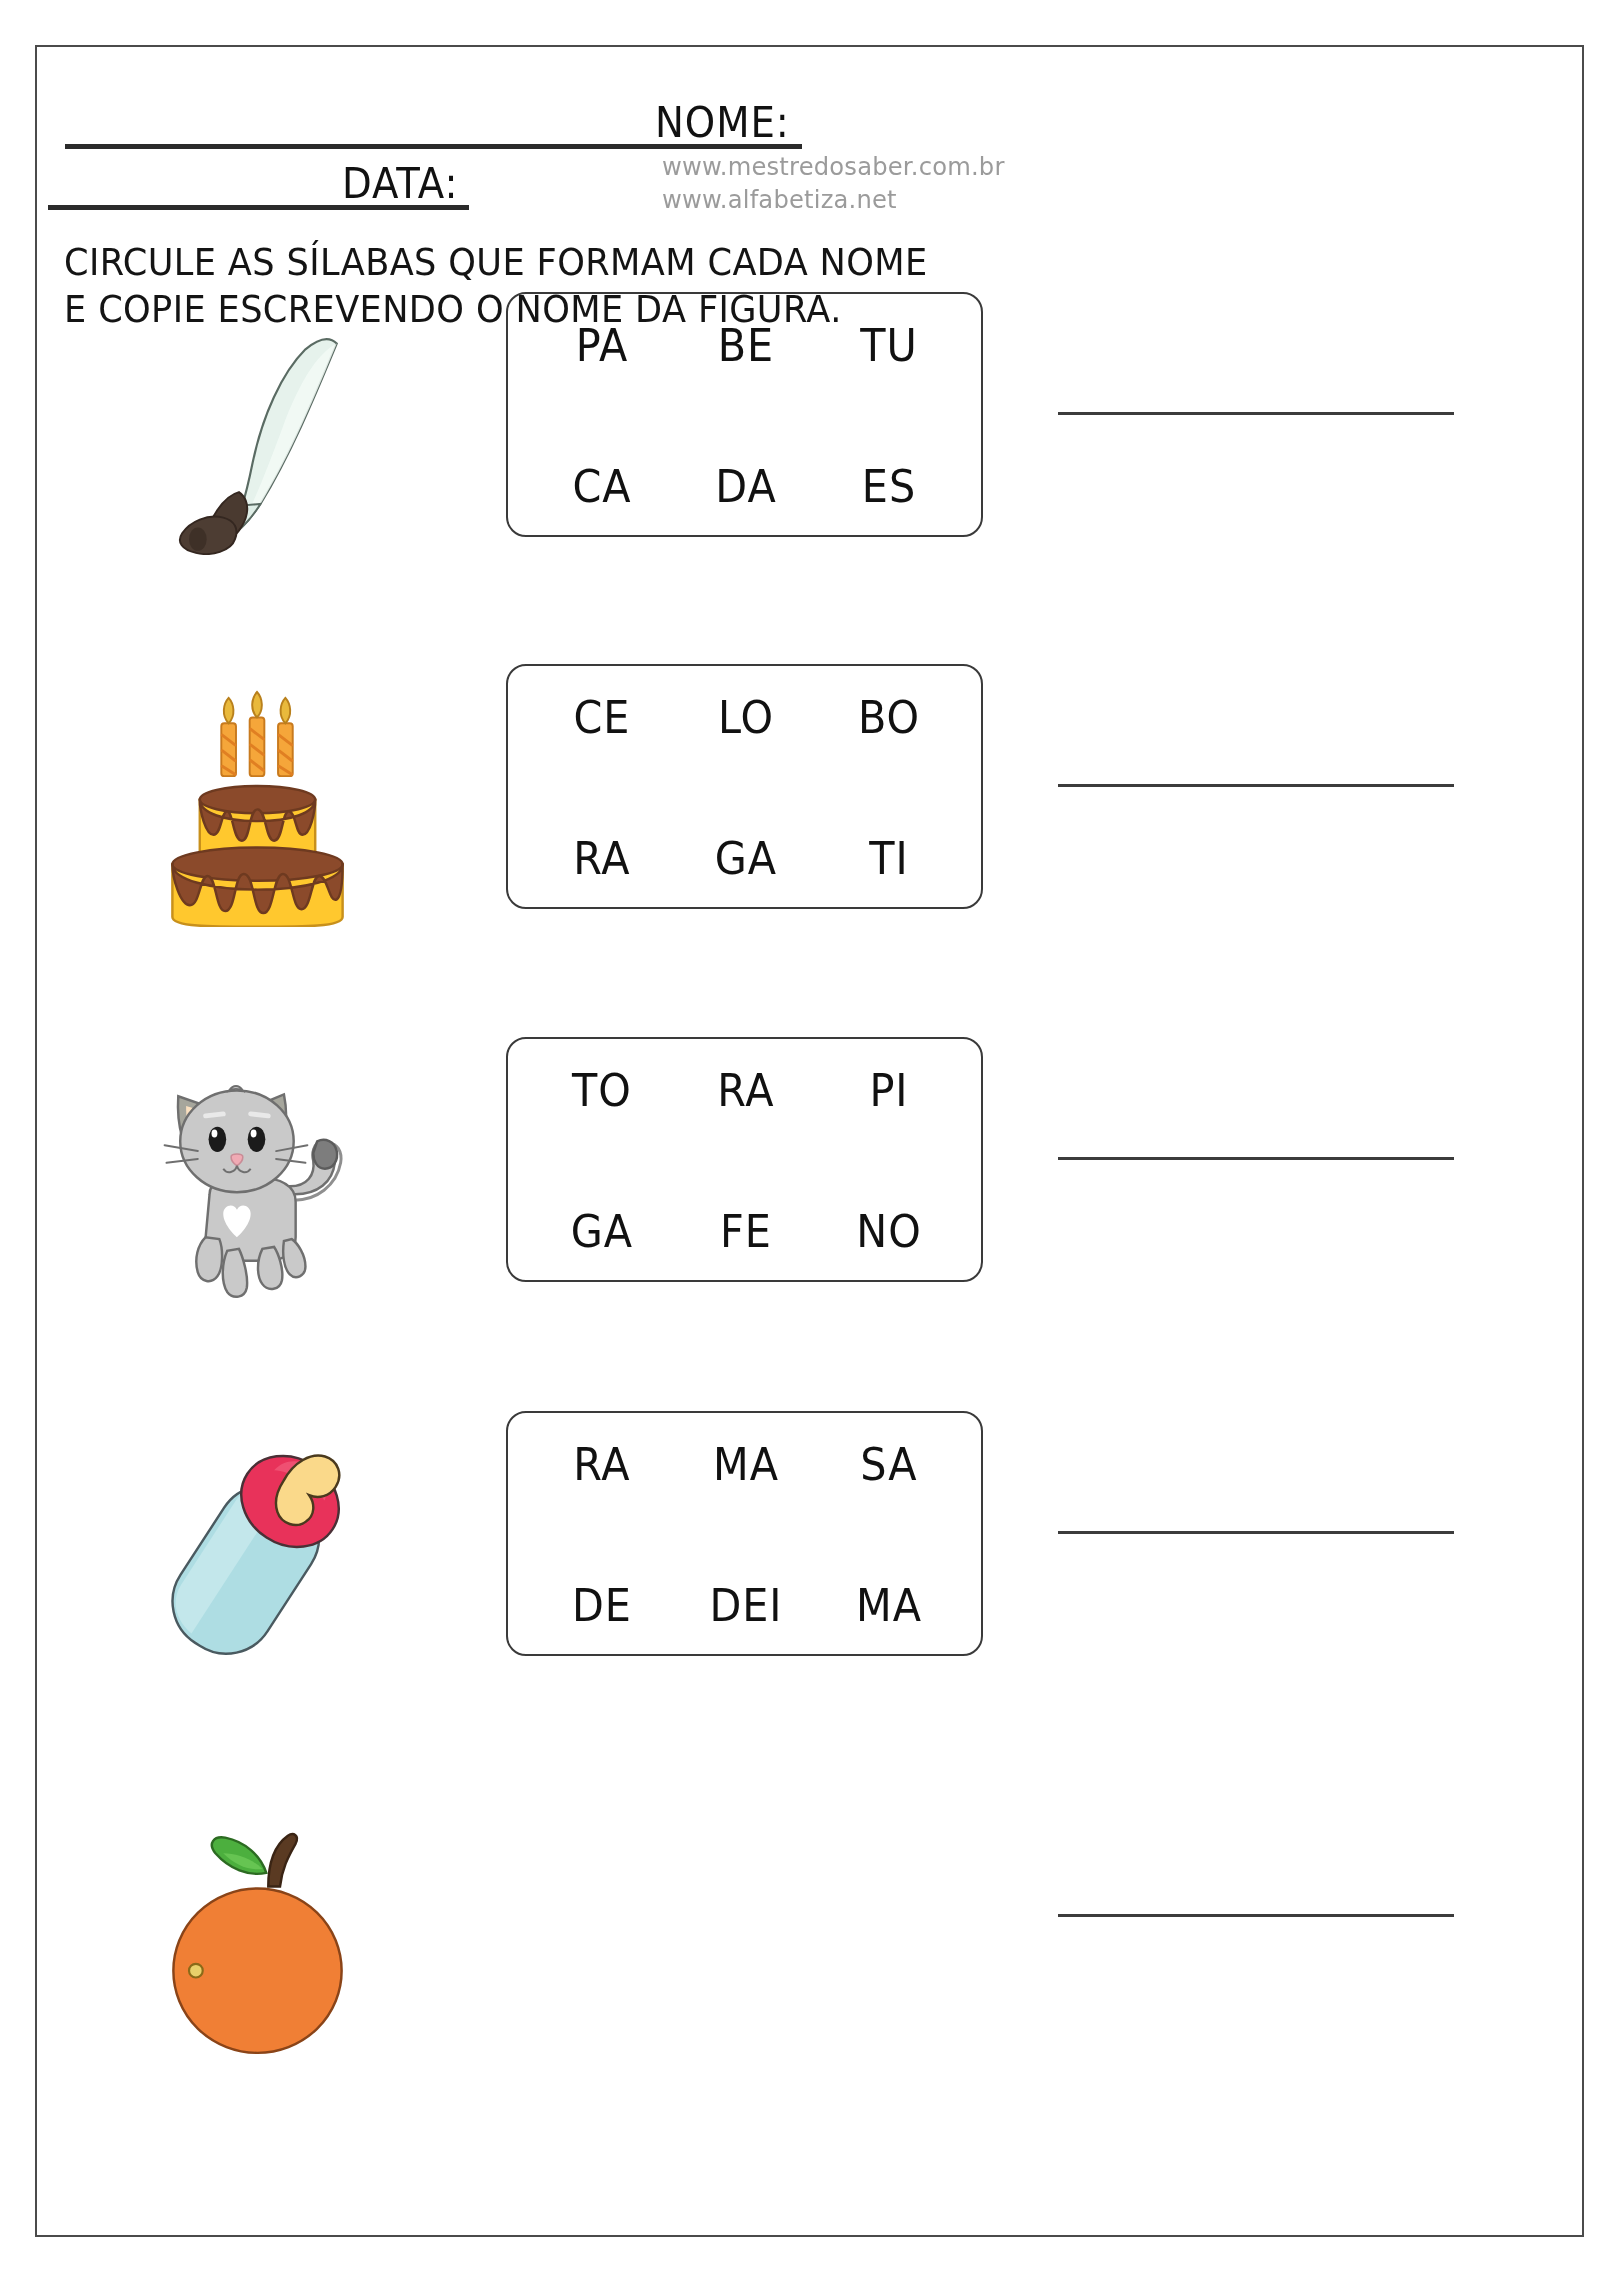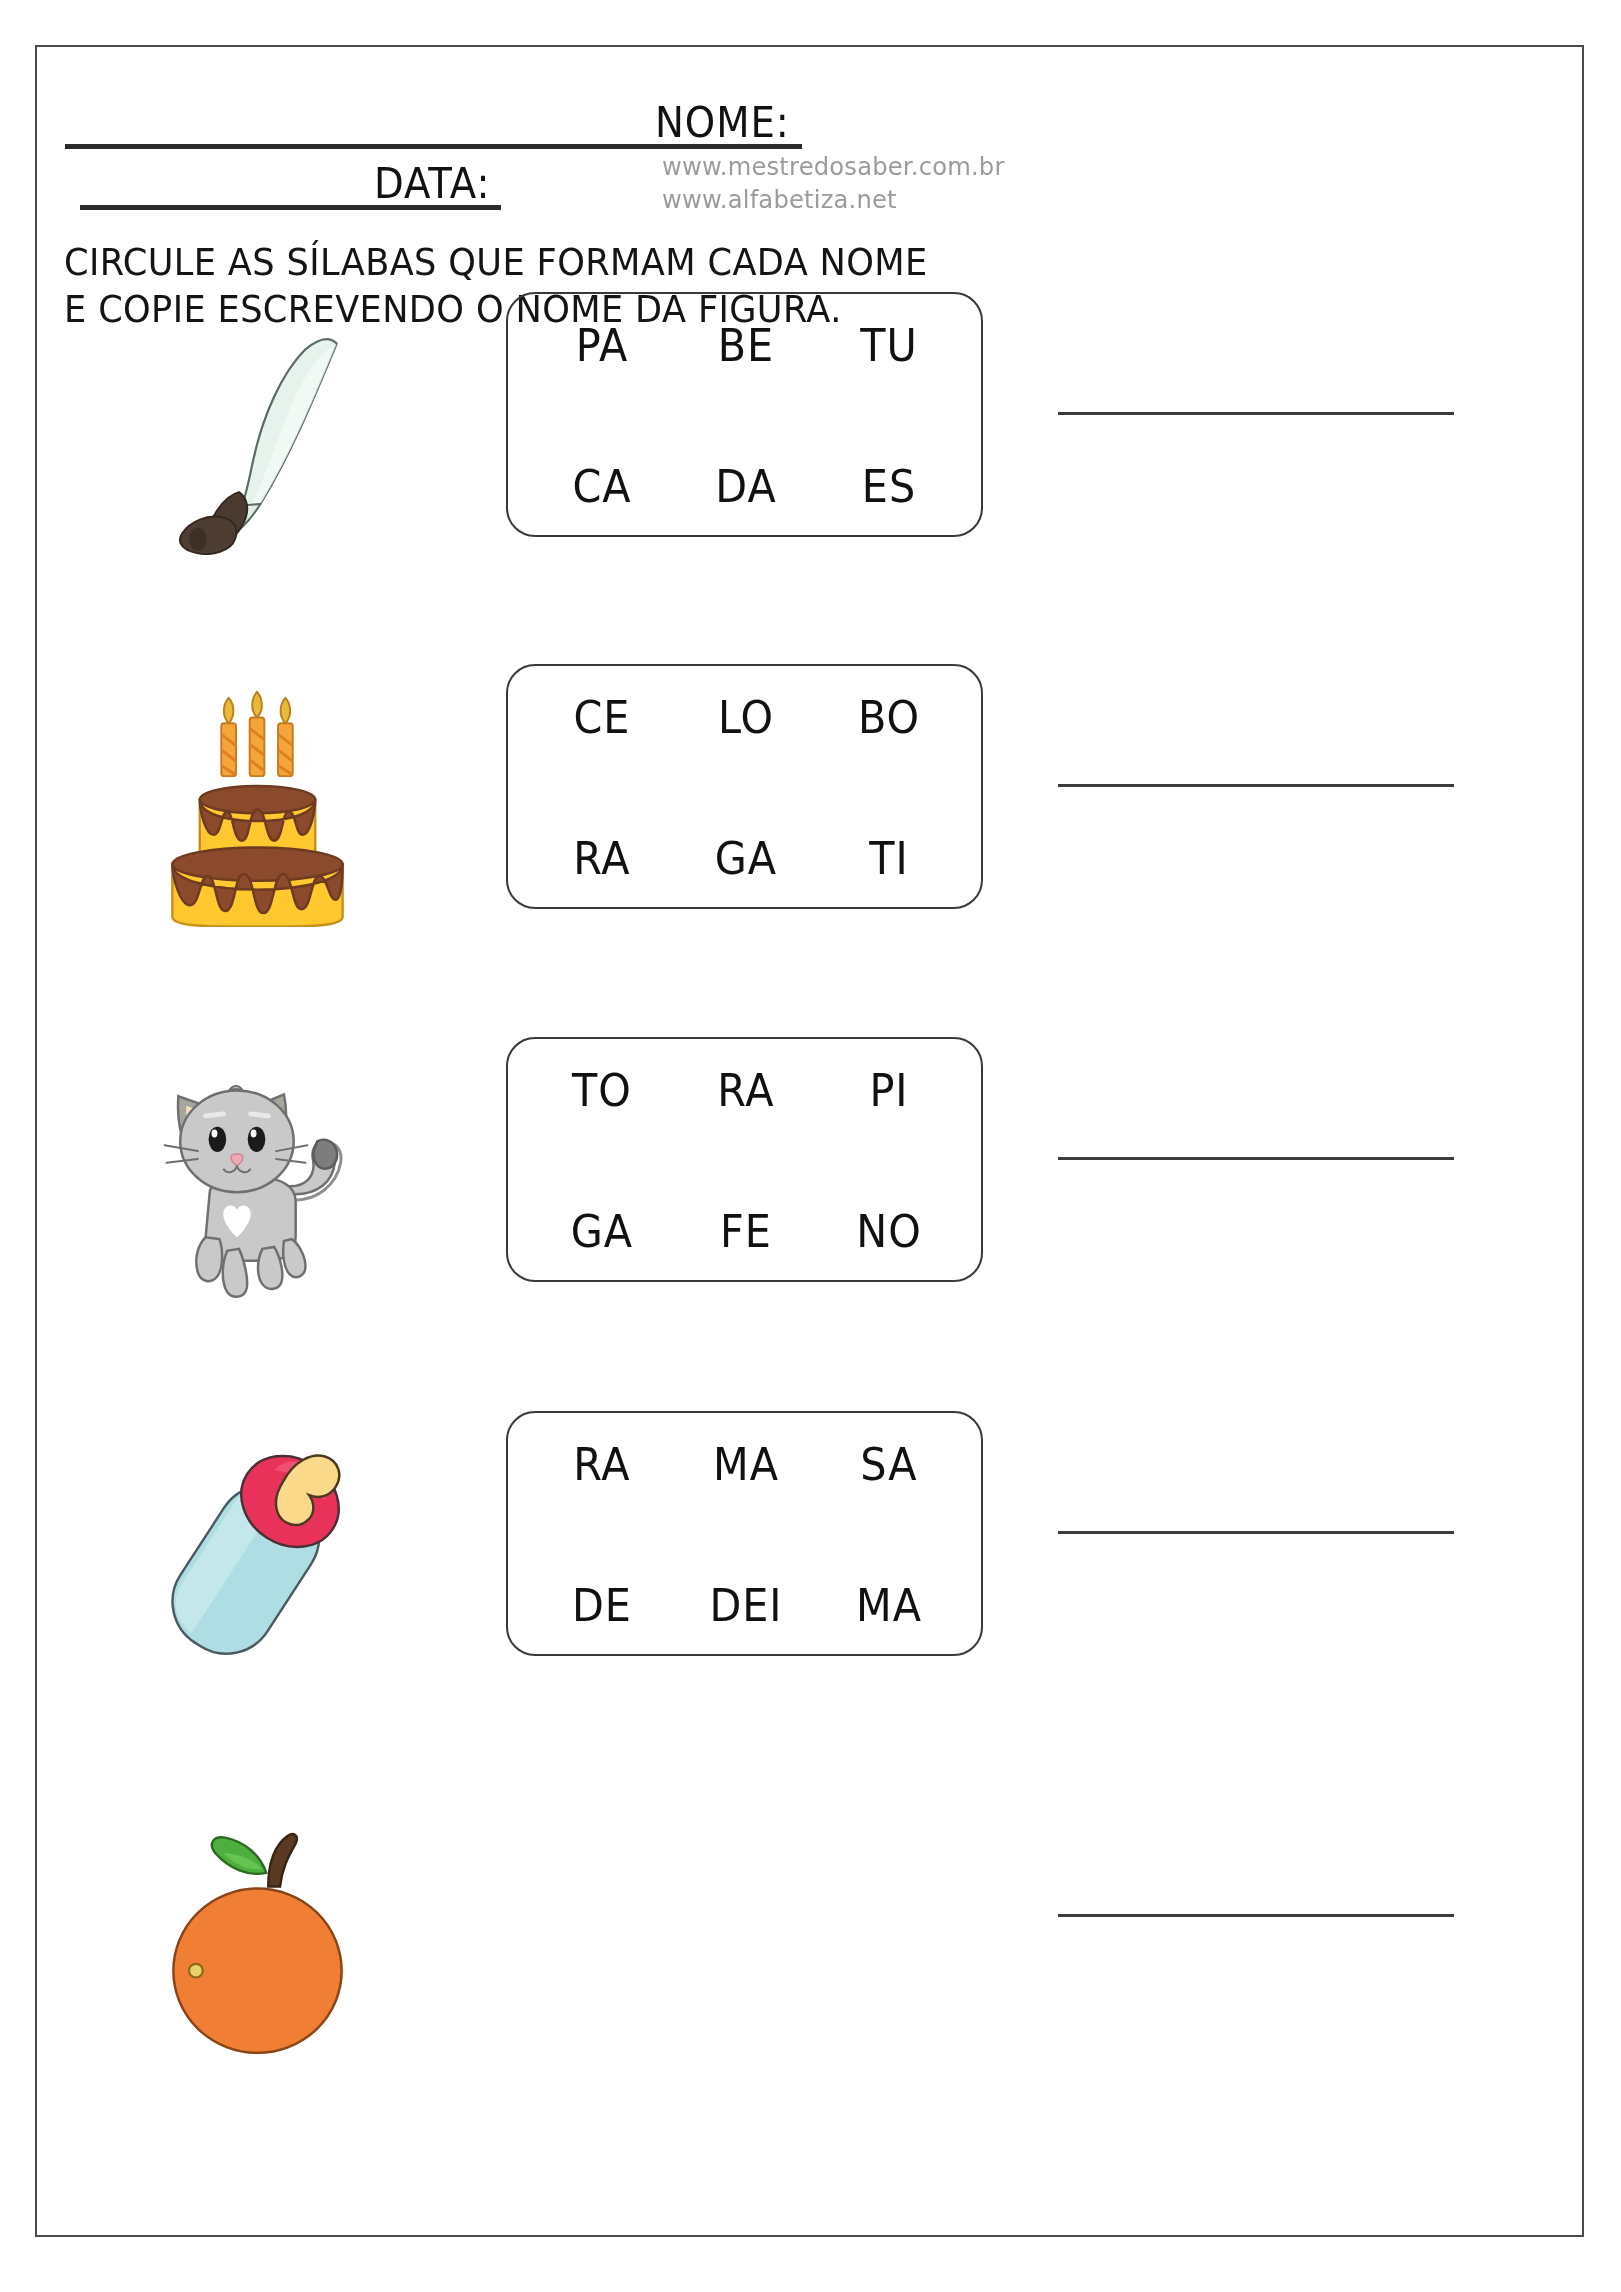--- a/index.html
+++ b/index.html
@@ -45,21 +45,21 @@
   }
   .hdr-rule {
     height: 4.9px;
     background: #2b2b2b;
     margin-left: 2px;
     margin-bottom: 3.9px;
   }
 
   #nome-row { left: 25.5px; top: 55px; }
   #nome-rule { width: 737px; }
-  #data-row { left: 41px; top: 116px; justify-content: center; }
+  #data-row { left: 9px; top: 116px; justify-content: center; }
   #data-rule { width: 421px; }
 
   #sites {
     position: absolute;
     left: 625px;
     top: 103px;
     font-family: "DejaVu Sans", sans-serif;
     font-size: 25.5px;
     color: #9b9b9b;
     line-height: 1.28;
@@ -105,21 +105,21 @@
   }
   .pic svg { display: block; width: 100%; height: 100%; }
 
   .syl-box {
     position: absolute;
     left: 469px;
     top: 0px;
     width: 477px;
     height: 245px;
     border: 2px solid #3a3a3a;
-    border-radius: 29px;
+    border-radius: 20px;
     box-sizing: border-box;
   }
   .syl-grid {
     position: absolute;
     left: 0; top: 0; right: 0; bottom: 0;
     display: grid;
     grid-template-columns: 1fr 1fr 1fr;
     grid-template-rows: 1fr 1fr;
     padding: 25.5px 19.6px 23.5px 21.6px;
     box-sizing: border-box;

